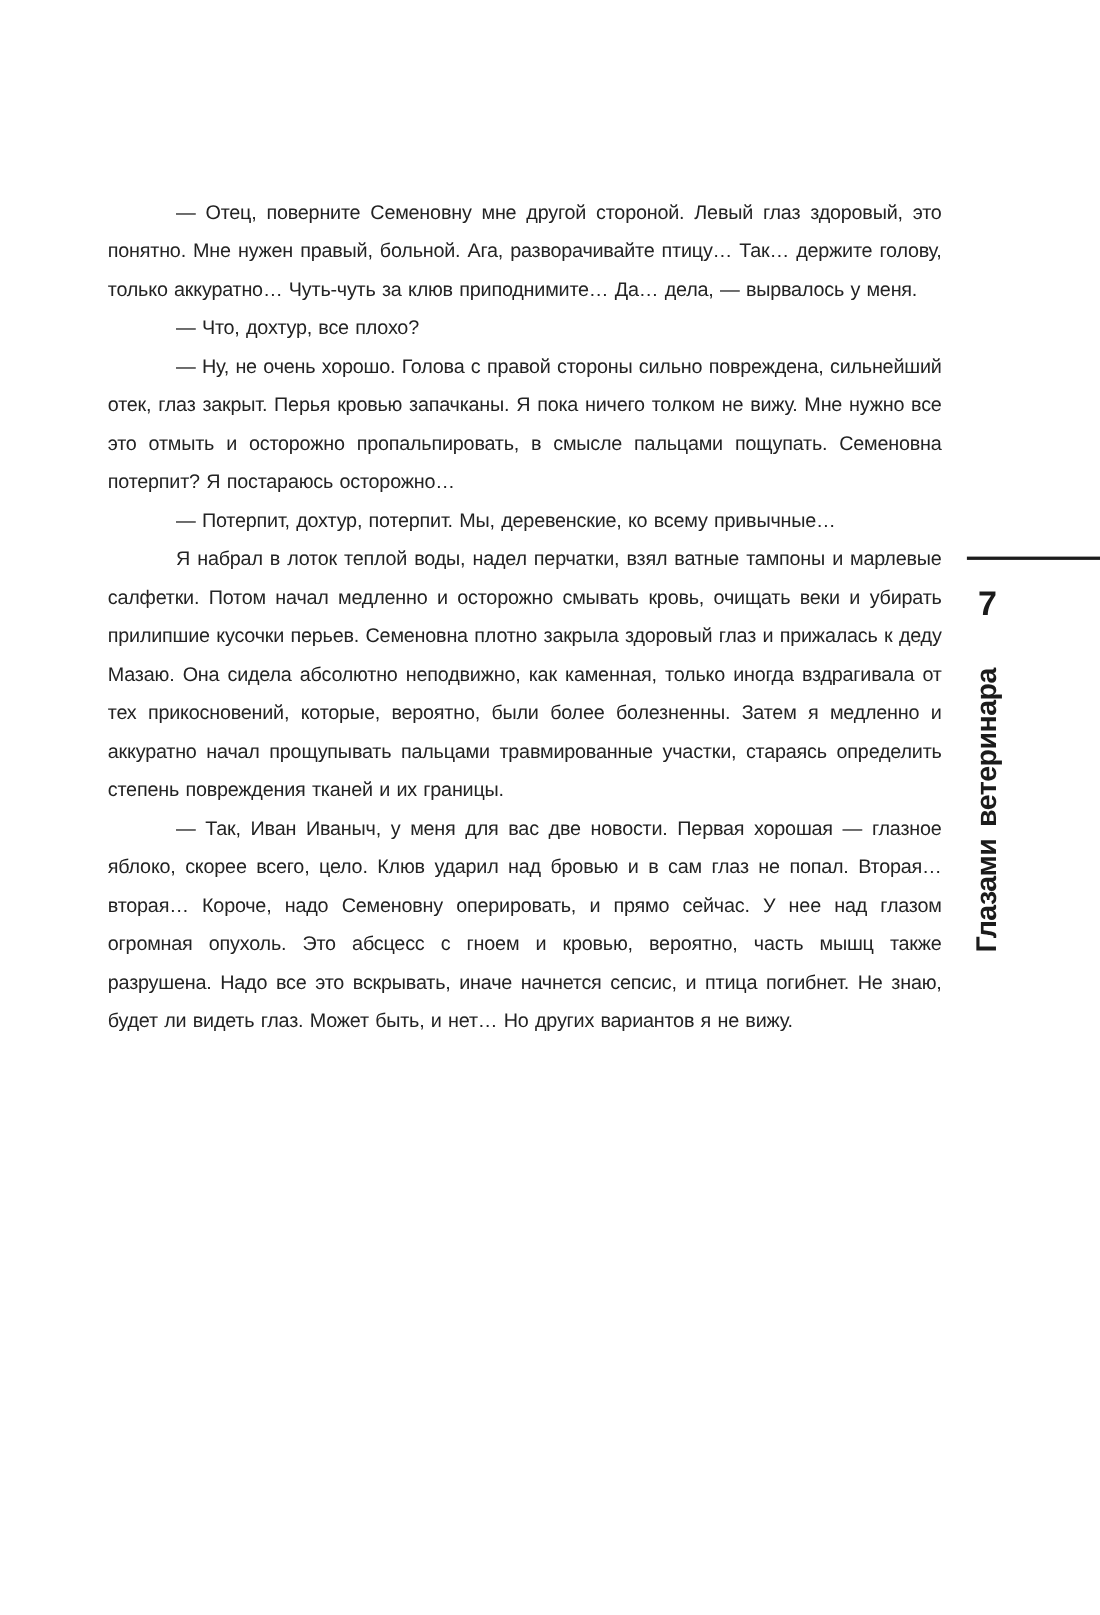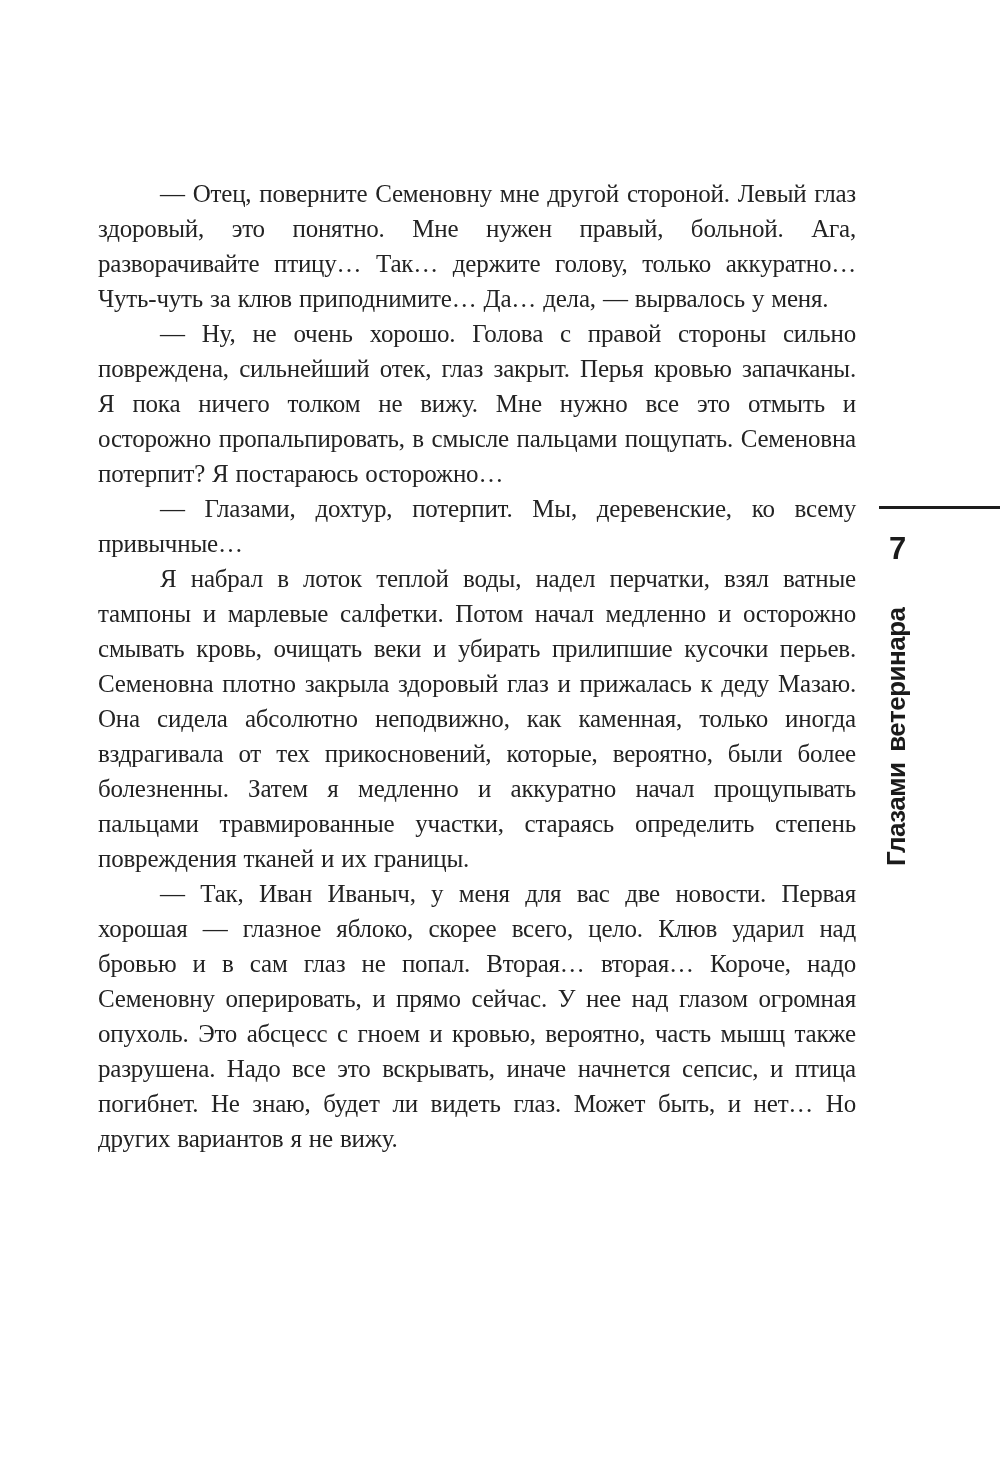--- a/index.html
+++ b/index.html
@@ -14,26 +14,25 @@
     height: 1468px;
     background: #ffffff;
     overflow: hidden;
   }
   .text-column {
     position: absolute;
     left: 98px;
     top: 176px;
     width: 758px;
     color: #232323;
-    font-size: 25px;
+    font-size: 18px;
     line-height: 35px;
     text-align: justify;
     letter-spacing: -0.2px;
     word-spacing: 1px;
-    font-family: Liberation Serif, serif;
   }
   .text-column p {
     margin: 0;
     padding: 0;
     text-indent: 62px;
   }
   .sidebar-rule {
     position: absolute;
     left: 879px;
     top: 506px;
@@ -65,22 +64,23 @@
     line-height: 30px;
   }
 </style>
 </head>
 <body>
 
 <div class="book-page">
 
   <div class="text-column">
     <p>— Отец, поверните Семеновну мне другой стороной. Левый глаз здоровый, это понятно. Мне нужен правый, больной. Ага, разворачивайте птицу… Так… держите голову, только аккуратно… Чуть-чуть за клюв приподнимите… Да… дела, — вырвалось у меня.</p>
+    <p>— Что, дохтур, все плохо?</p>
     <p>— Ну, не очень хорошо. Голова с правой стороны сильно повреждена, сильнейший отек, глаз закрыт. Перья кровью запачканы. Я пока ничего толком не вижу. Мне нужно все это отмыть и осторожно пропальпировать, в смысле пальцами пощупать. Семеновна потерпит? Я постараюсь осторожно…</p>
-    <p>— Глазами, дохтур, потерпит. Мы, деревенские, ко всему привычные…</p>
+    <p>— Потерпит, дохтур, потерпит. Мы, деревенские, ко всему привычные…</p>
     <p>Я набрал в лоток теплой воды, надел перчатки, взял ватные тампоны и марлевые салфетки. Потом начал медленно и осторожно смывать кровь, очищать веки и убирать прилипшие кусочки перьев. Семеновна плотно закрыла здоровый глаз и прижалась к деду Мазаю. Она сидела абсолютно неподвижно, как каменная, только иногда вздрагивала от тех прикосновений, которые, вероятно, были более болезненны. Затем я медленно и аккуратно начал прощупывать пальцами травмированные участки, стараясь определить степень повреждения тканей и их границы.</p>
     <p>— Так, Иван Иваныч, у меня для вас две новости. Первая хорошая — глазное яблоко, скорее всего, цело. Клюв ударил над бровью и в сам глаз не попал. Вторая… вторая… Короче, надо Семеновну оперировать, и прямо сейчас. У нее над глазом огромная опухоль. Это абсцесс с гноем и кровью, вероятно, часть мышц также разрушена. Надо все это вскрывать, иначе начнется сепсис, и птица погибнет. Не знаю, будет ли видеть глаз. Может быть, и нет… Но других вариантов я не вижу.</p>
   </div>
 
   <div class="sidebar-rule"></div>
 
   <div class="page-number">7</div>
 
   <div class="book-title-vertical">Глазами ветеринара</div>
 

